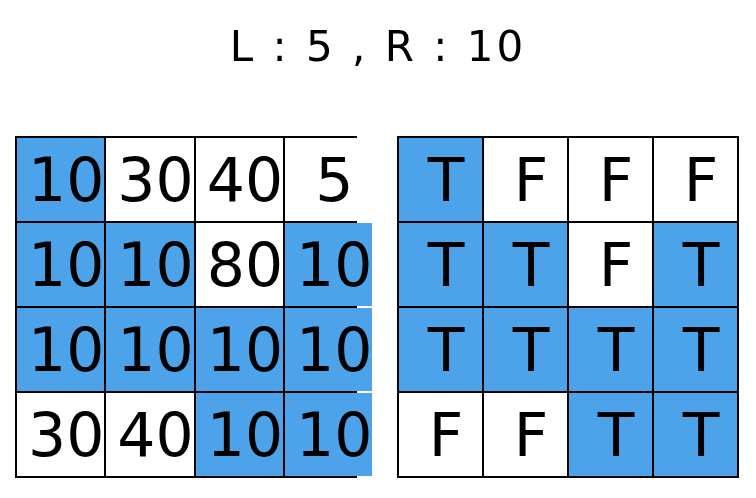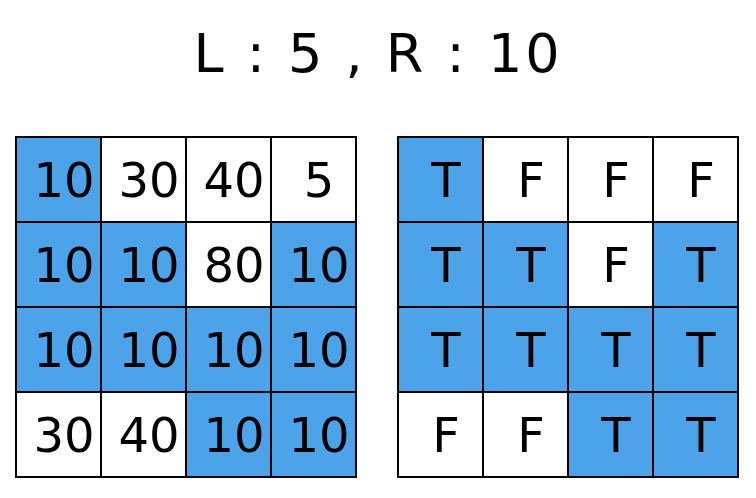--- a/index.html
+++ b/index.html
@@ -12,42 +12,42 @@
     margin:0;padding:0;
     width:756px;height:498px;
     background:var(--background);
     font-family:"DejaVu Sans","Liberation Sans",sans-serif;
     overflow:hidden;
   }
   .stage{position:relative;width:756px;height:498px;}
   .title{
     position:absolute;left:0;top:22px;width:756px;
     text-align:center;
-    font-size:54px;color:var(--text);
+    font-size:42px;color:var(--text);
     letter-spacing:3px;
     white-space:pre;
   }
   .grid{
     position:absolute;top:136px;
     width:342px;height:342px;
     box-sizing:border-box;
     border:2px solid var(--grid-line);
     background:var(--grid-line);
     display:grid;
     grid-template-columns:repeat(4,1fr);
     grid-template-rows:repeat(4,1fr);
     gap:2px;
   }
   .grid-left{left:15px;}
   .grid-right{left:397px;}
   .cell{
     background:var(--background);
     color:var(--text);
     display:flex;align-items:center;justify-content:center;
-    font-size:48px;
+    font-size:60px;
     line-height:1;
     user-select:none;
     padding-left:11px;
   }
   .cell.highlight{background:var(--highlight);}
 </style>
 </head>
 <body>
 
 <div class="stage">

